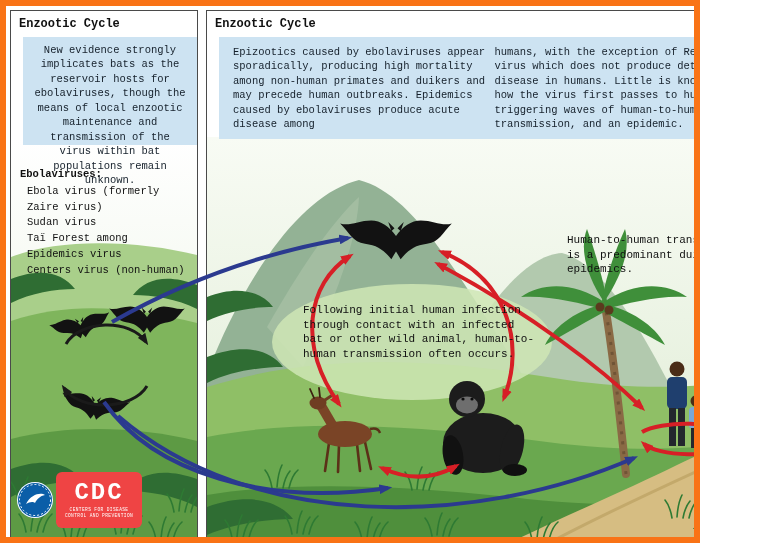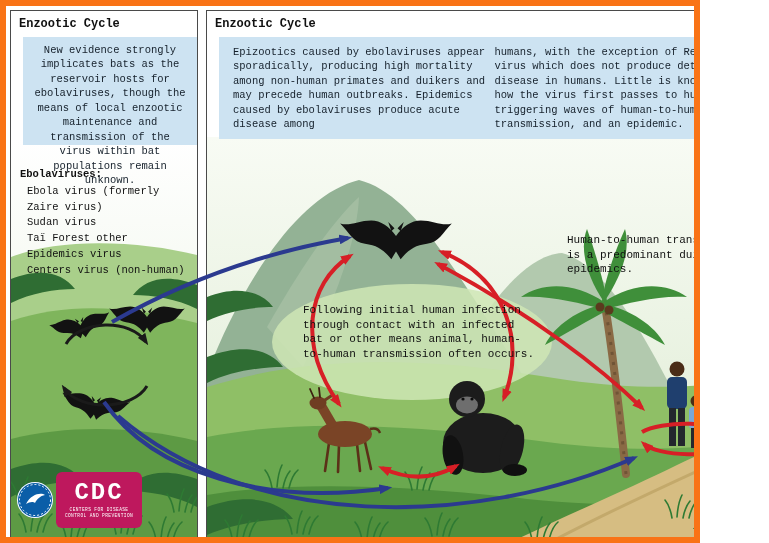--- a/index.html
+++ b/index.html
@@ -21,21 +21,21 @@
   .art{position:absolute;left:0;bottom:0;z-index:1;display:block;}
   .annotation{position:absolute;z-index:5;font-size:11px;line-height:1.32;color:#101010;}
   .ann-center{left:96px;top:292px;width:232px;}
   .ann-right{left:360px;top:222px;width:198px;}
   .arrow-overlay{position:absolute;left:0;top:0;z-index:4;pointer-events:none;}
   
   .cdc-logo{position:absolute;left:6px;bottom:16px;z-index:7;display:flex;align-items:center;gap:3px;}
   .cdc-seal{width:36px;height:36px;border-radius:50%;background:#0b5ea8;position:relative;flex:0 0 auto;
             box-shadow:0 0 0 1px #fff inset;}
   .cdc-seal svg{position:absolute;left:0;top:0;}
-  .cdc-box{width:86px;height:56px;background:#be185d;border-radius:6px;color:#fff;text-align:center;
+  .cdc-box{width:86px;height:56px;background:#ef4444;border-radius:6px;color:#fff;text-align:center;
            display:flex;flex-direction:column;justify-content:center;box-sizing:border-box;padding:2px 3px;}
   .cdc-acronym{font-size:24px;font-weight:bold;letter-spacing:2px;line-height:1;}
   .cdc-tagline{font-size:4.5px;letter-spacing:.4px;line-height:1.3;text-transform:uppercase;margin-top:2px;}
 </style>
 </head>
 <body>
 
 <div class="figure">
 
   <div class="panel panel-left">
@@ -43,21 +43,21 @@
       <h2>Enzootic Cycle</h2>
     </div>
     <div class="desc-box desc-left">
       <p>New evidence strongly implicates bats as the reservoir hosts for ebolaviruses, though the means of local enzootic maintenance and transmission of the virus within bat populations remain unknown.</p>
     </div>
     <div class="virus-list">
       <div class="list-title">Ebolaviruses:</div>
       <ul>
         <li>Ebola virus (formerly Zaire virus)</li>
         <li>Sudan virus</li>
-        <li>Taï Forest other</li>
+        <li>Taï Forest among</li>
         <li>Epidemics virus</li>
         <li>Centers virus (non-human)</li>
       </ul>
     </div>
 
     <svg class="art" width="186" height="405" viewBox="0 0 186 405">
       <defs>
         <linearGradient id="skyL" x1="0" y1="0" x2="0" y2="1">
           <stop offset="0" stop-color="#ffffff"></stop>
             <stop offset="1" stop-color="#e6f0dd"></stop>
@@ -224,21 +224,21 @@
         <use href="#tuft" transform="translate(545,352)"></use>
         <use href="#tuft" transform="translate(70,350)"></use>
         <use href="#tuft" transform="translate(210,352)"></use>
       </g>
 
       <g fill="#121212">
         <use href="#bat" transform="translate(189,102) scale(1.55)"></use>
       </g>
     </svg>
 
-    <div class="annotation ann-center">Following initial human infection through contact with an infected bat or other means animal, human-to-human transmission often occurs.</div>
+    <div class="annotation ann-center">Following initial human infection through contact with an infected bat or other wild animal, human-to-human transmission often occurs.</div>
     <div class="annotation ann-right">Human-to-human transmission is a predominant duikers of epidemics.</div>
   </div>
 
   <svg class="arrow-overlay" width="769" height="543" viewBox="0 0 769 543">
     <defs>
       <marker id="ar" viewBox="0 0 12 9" markerWidth="13" markerHeight="10" refX="8" refY="4.5" orient="auto" markerUnits="userSpaceOnUse">
           <path d="M0 0 L12 4.5 L0 9 Z" fill="#d71f26"></path>
         </marker>
       <marker id="ars" viewBox="0 0 12 9" markerWidth="13" markerHeight="10" refX="8" refY="4.5" orient="auto-start-reverse" markerUnits="userSpaceOnUse">
           <path d="M0 0 L12 4.5 L0 9 Z" fill="#d71f26"></path>

